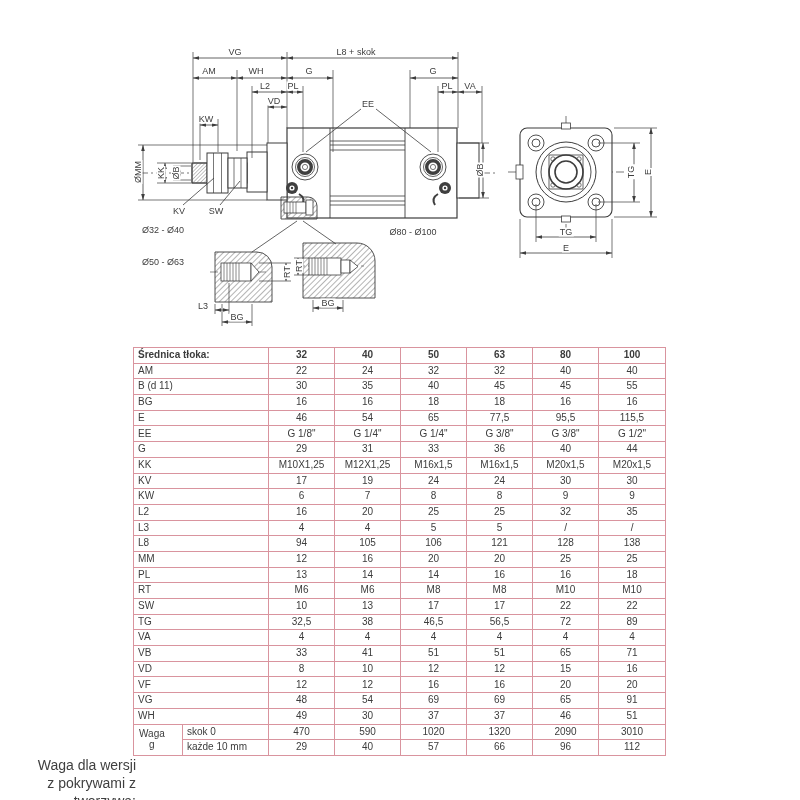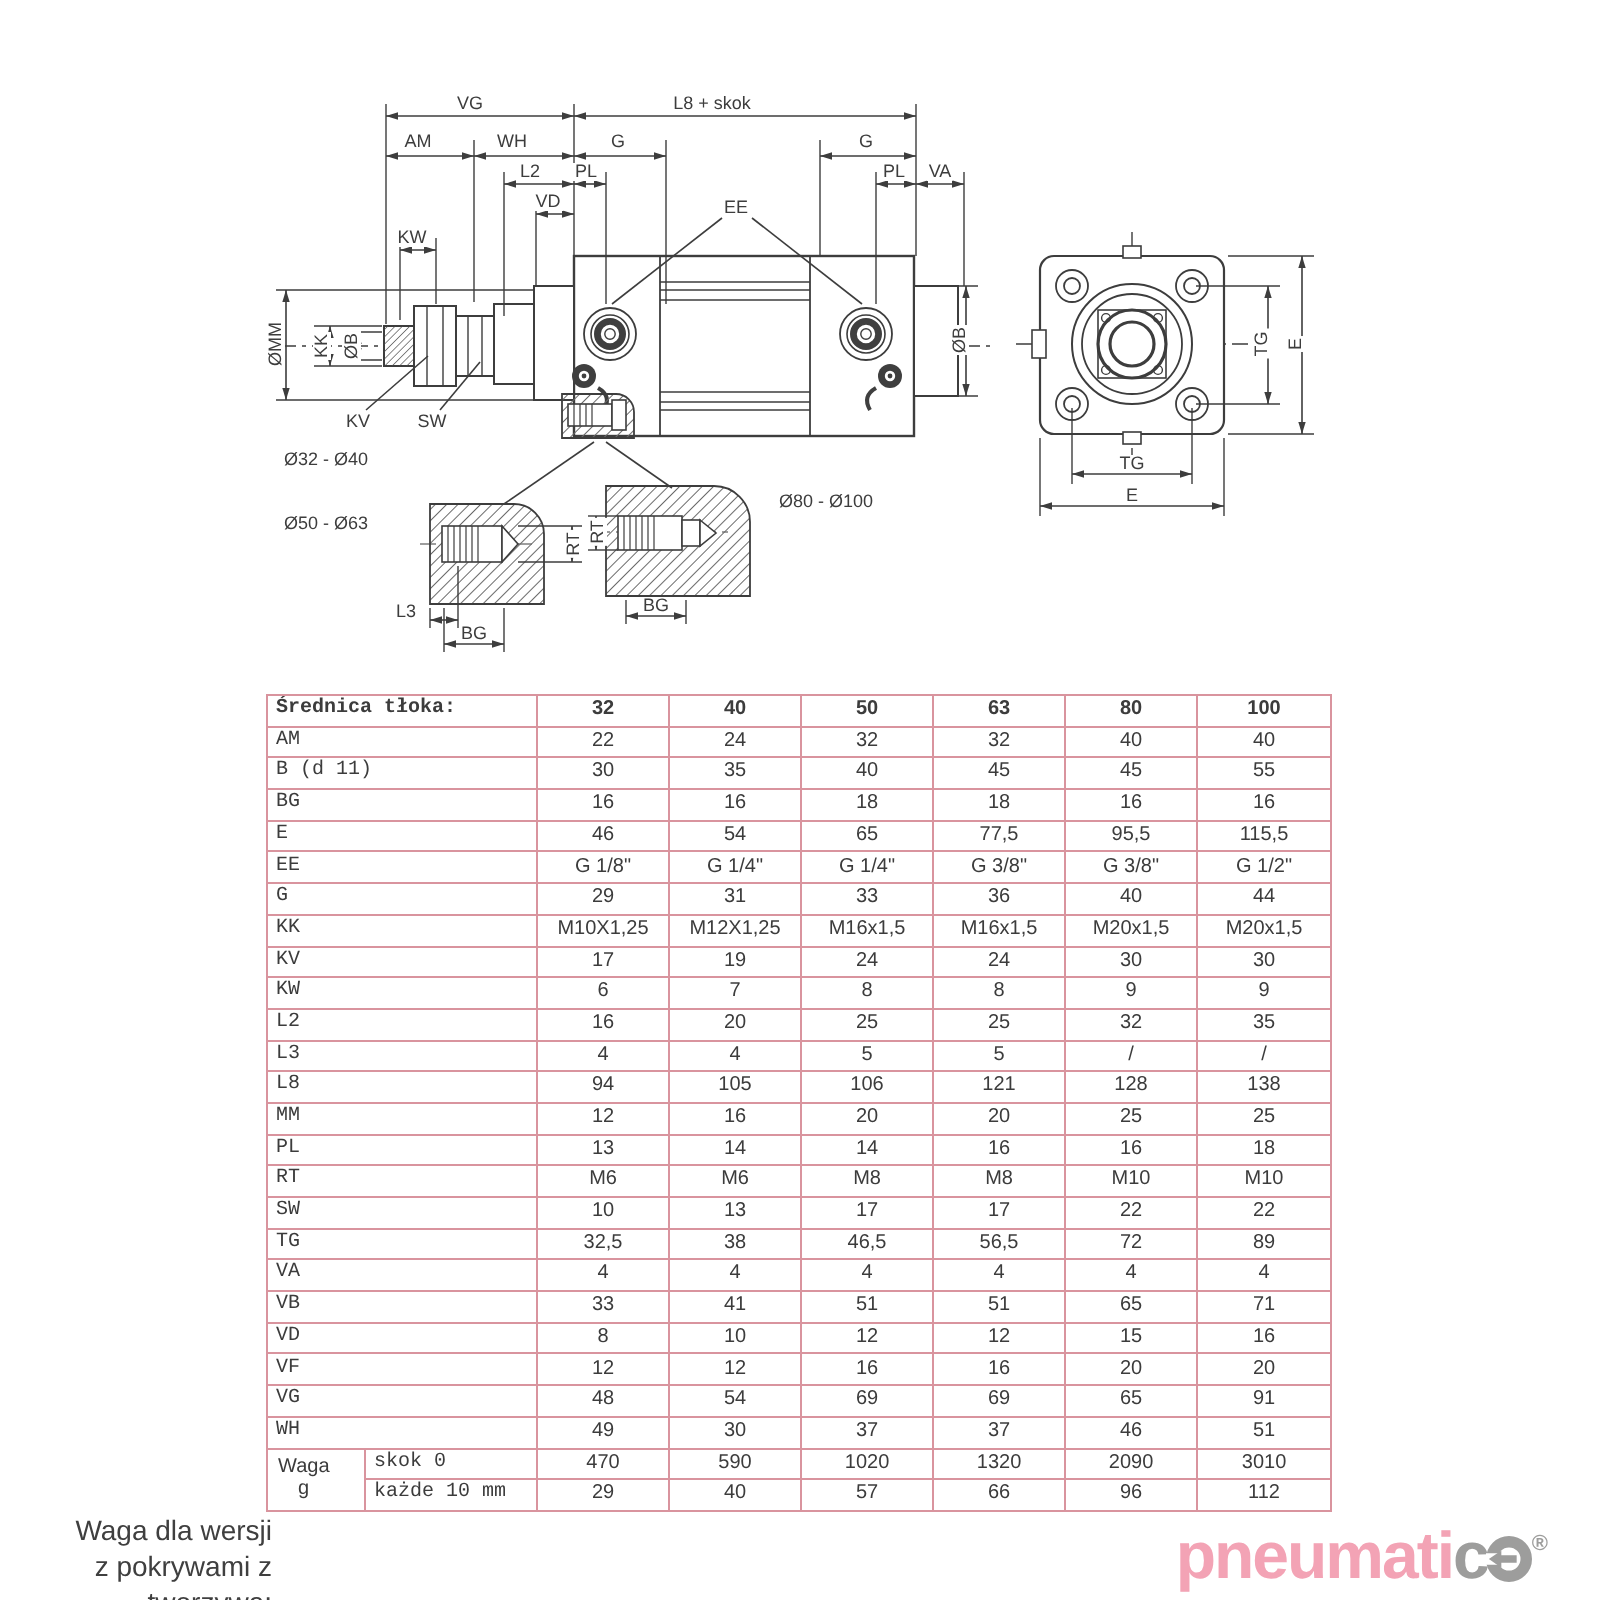--- a/index.html
+++ b/index.html
@@ -12,21 +12,21 @@
   .dim-label{position:absolute;transform:translate(-50%,-50%);font-size:9px;line-height:1;
              color:#3d3d3d;background:#fff;padding:0 1px;white-space:nowrap;}
   .dim-label.rot{transform:translate(-50%,-50%) rotate(-90deg);}
   
   #table-wrap{position:absolute;left:133px;top:347px;}
   #spec-table{border-collapse:collapse;table-layout:fixed;width:532px;}
   #spec-table td,#spec-table th{border:1px solid #d9949e;height:14.7px;padding:0 2px;
       font-size:10px;line-height:1.05;font-weight:normal;text-align:center;color:#3c3c3c;
       overflow:hidden;white-space:nowrap;}
   #spec-table th{font-weight:bold;}
-  #spec-table .lbl{text-align:left;padding-left:4px;font-family:Liberation Mono, monospace;}
+  #spec-table .lbl{text-align:left;padding-left:4px;}
   #spec-table .wlbl{text-align:left;padding-left:5px;vertical-align:middle;margin-top:43px;}
   #spec-table .wlbl .u{padding-left:10px;}
   
   #footnote{position:absolute;left:8px;top:756px;width:128px;font-size:14px;line-height:1.3;color:#3f3f3f;text-align:right;}
   #footnote .l1{padding-left:10px;}
   
   #logo{position:absolute;right:10px;bottom:6px;white-space:nowrap;
         font-weight:bold;font-size:33px;letter-spacing:-1px;line-height:1;}
   #logo .lp{color:#f3a3b5;}
   #logo .lg{color:#9d9d9c;}
@@ -253,21 +253,21 @@
         <span class="dim-label" style="left: 274px; top: 101px;">VD</span>
         <span class="dim-label" style="left: 206px; top: 119px;">KW</span>
         <span class="dim-label" style="left: 368px; top: 104px;">EE</span>
         <span class="dim-label rot" style="left: 138px; top: 172px;">ØMM</span>
         <span class="dim-label rot" style="left: 161px; top: 173px;">KK</span>
         <span class="dim-label rot" style="left: 176px; top: 173px;">ØB</span>
         <span class="dim-label" style="left: 179px; top: 211px;">KV</span>
         <span class="dim-label" style="left: 216px; top: 211px;">SW</span>
         <span class="dim-label" style="left: 163px; top: 230px;">Ø32 - Ø40</span>
         <span class="dim-label" style="left: 163px; top: 242px; margin-top: 20px;">Ø50 - Ø63</span>
-        <span class="dim-label" style="left: 413px; top: 251px;">Ø80 - Ø100</span>
+        <span class="dim-label" style="left: 413px; top: 232px;">Ø80 - Ø100</span>
         <span class="dim-label rot" style="left: 480px; top: 170px;">ØB</span>
         <span class="dim-label rot" style="left: 631px; top: 172px;">TG</span>
         <span class="dim-label rot" style="left: 648px; top: 172px;">E</span>
         <span class="dim-label" style="left: 566px; top: 232px;">TG</span>
         <span class="dim-label" style="left: 566px; top: 248px;">E</span>
         <span class="dim-label rot" style="left: 287px; top: 272px;">RT</span>
         <span class="dim-label rot" style="left: 299px; top: 266px;">RT</span>
         <span class="dim-label" style="left: 203px; top: 306px;">L3</span>
         <span class="dim-label" style="left: 237px; top: 317px;">BG</span>
         <span class="dim-label" style="left: 328px; top: 303px;">BG</span>
@@ -529,21 +529,14 @@
           </tr>
         </tbody>
     </table>
   </div>
 
   <div id="footnote">
     <div class="l1">Waga dla wersji</div>
     <div>z pokrywami z tworzywa:</div>
   </div>
 
-  <div id="logo">
-    <span class="lp">pneumati</span><span class="lg">c</span><svg width="23" height="23" viewBox="0 0 24 24">
-        <circle cx="12" cy="12" r="9" fill="none" stroke="#9d9d9c" stroke-width="6"></circle>
-        <rect x="0" y="9" width="12" height="6" fill="#ffffff"></rect>
-        <polygon points="1.5,12 8,7.5 8,10 16,10 16,14 8,14 8,16.5" fill="#9d9d9c"></polygon>
-      </svg><span class="lr">®</span>
-  </div>
 
 </div>
 
 </body></html>

